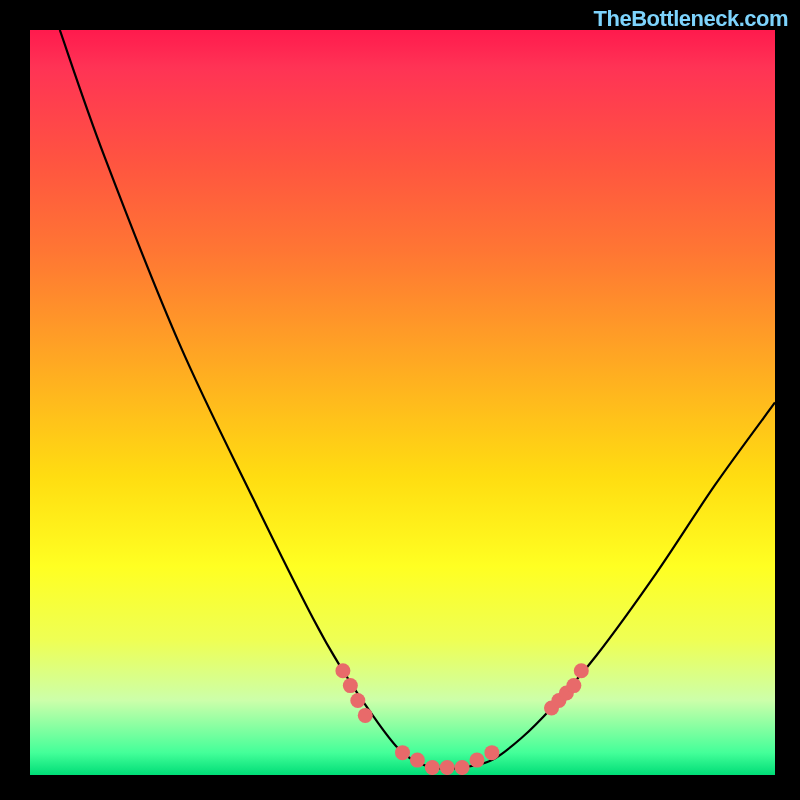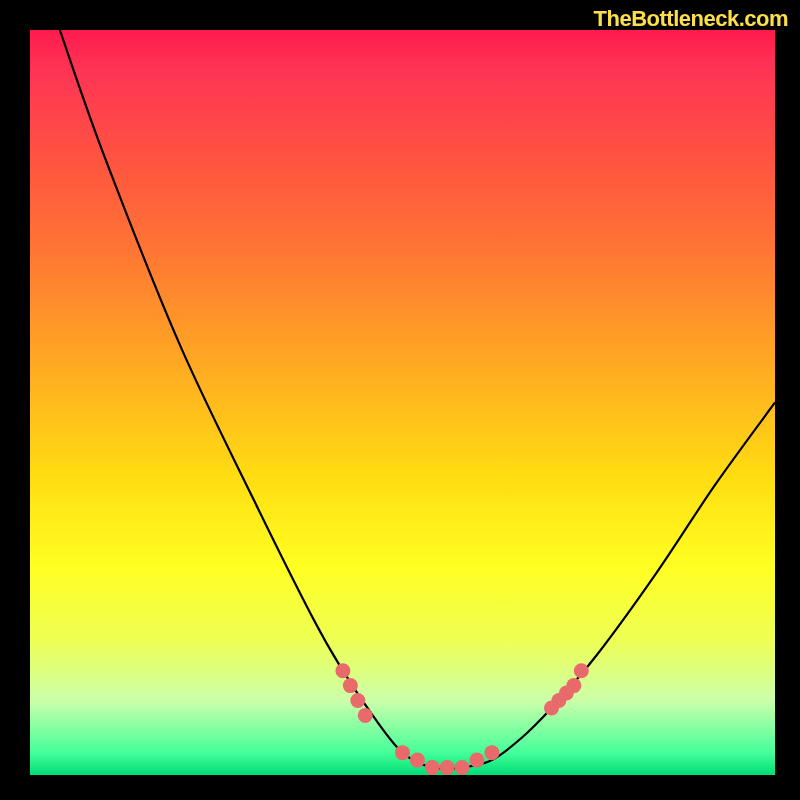--- a/index.html
+++ b/index.html
@@ -27,21 +27,21 @@
       #eeff55 82%,
       #ccffaa 90%,
       #44ff99 97%,
       #00dd77 100%
     );
   }
   .watermark {
     position: absolute;
     top: 6px;
     right: 12px;
-    color: #fde047;
+    color: #7dd3fc;
     font-size: 22px;
     font-weight: bold;
     letter-spacing: -0.5px;
     z-index: 10;
   }
   svg.curve {
     position: absolute;
     left: 0;
     top: 0;
     width: 745px;

